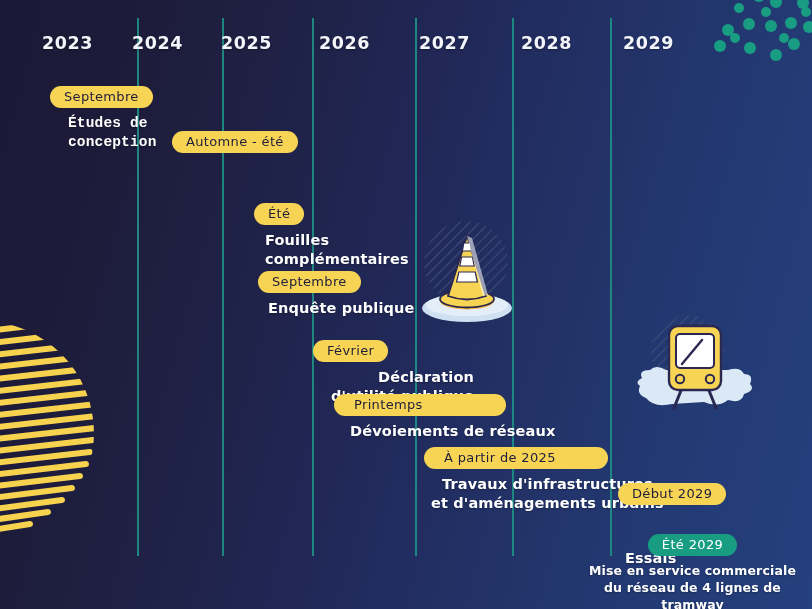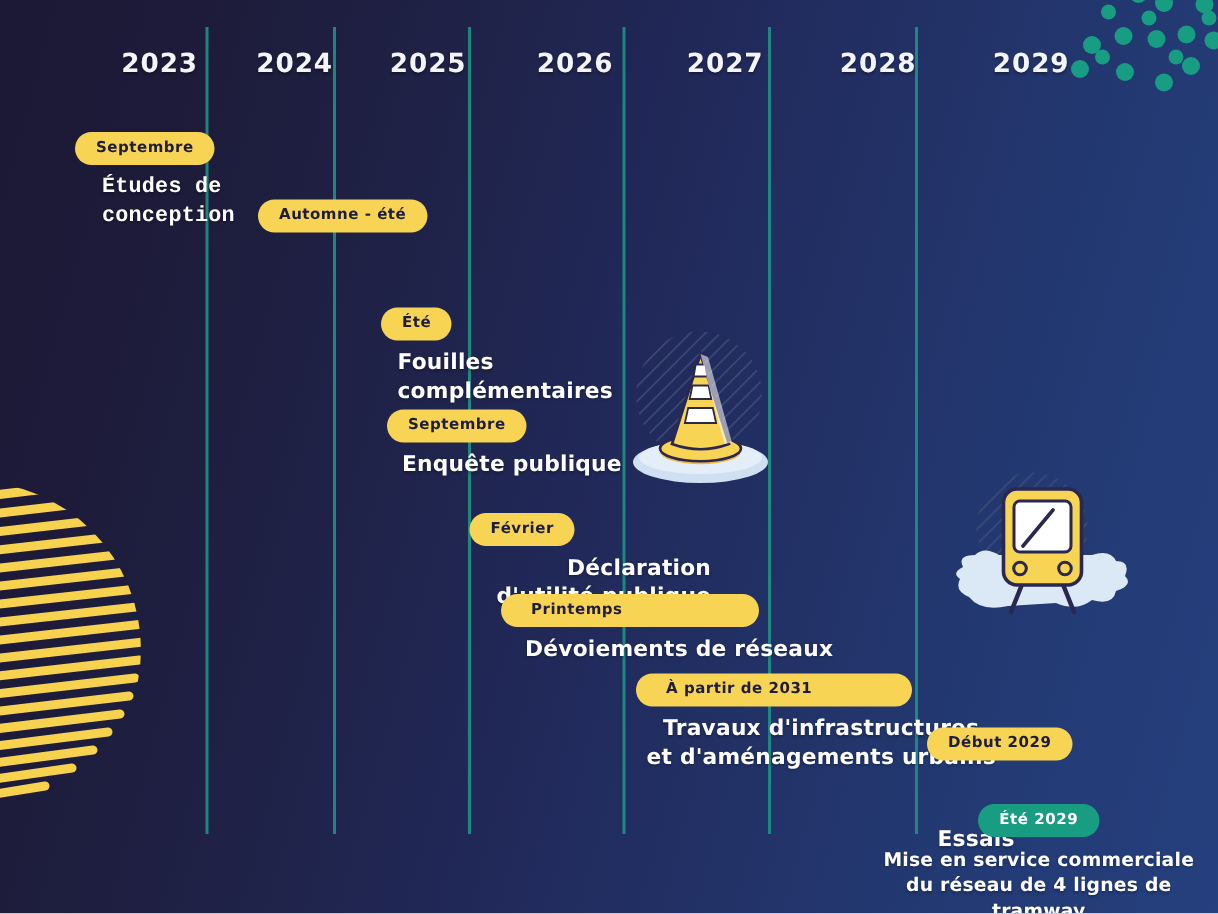--- a/index.html
+++ b/index.html
@@ -45,34 +45,34 @@
     opacity: .92;
   }
 
   .year-label {
     position: absolute;
     top: 33px;
     font-size: 17.5px;
     font-weight: bold;
     color: #f4f5fa;
     letter-spacing: .6px;
-    text-align: right;
+    text-align: left;
     width: 90px;
     text-shadow: 0 1px 2px rgba(0,0,0,.35);
   }
 
   
   .milestone { position: absolute; }
 
   .pill {
     display: inline-block;
     border-radius: 13px;
     padding: 4px 14px 5px;
-    font-size: 10px;
-    font-weight: bold;
+    font-size: 13px;
+    font-weight: normal;
     letter-spacing: .35px;
     white-space: nowrap;
     line-height: 13px;
   }
   .pill.yellow { background: #f8d455; color: #1e1d3c; }
   .pill.teal   { background: #189d83; color: #ffffff; }
 
   .pill.wide {
     padding-left: 20px;
     padding-right: 20px;
@@ -270,21 +270,21 @@
     <div class="m-label">Déclaration
 d'utilité publique</div>
   </div>
 
   <div class="milestone" id="ms-5">
     <div class="pill-wrap"><span class="pill yellow wide" style="min-width:172px">Printemps</span></div>
     <div class="m-label">Dévoiements de réseaux</div>
   </div>
 
   <div class="milestone" id="ms-6">
-    <div class="pill-wrap"><span class="pill yellow wide" style="min-width:184px">À partir de 2031</span></div>
+    <div class="pill-wrap"><span class="pill yellow wide" style="min-width:184px">À partir de 2025</span></div>
     <div class="m-label center">Travaux d'infrastructures
 et d'aménagements urbains</div>
   </div>
 
   <div class="milestone" id="ms-7">
     <div class="pill-wrap"><span class="pill yellow">Début 2029</span></div>
     <div class="m-label">Essais</div>
   </div>
 
   <div class="milestone" id="ms-8">

